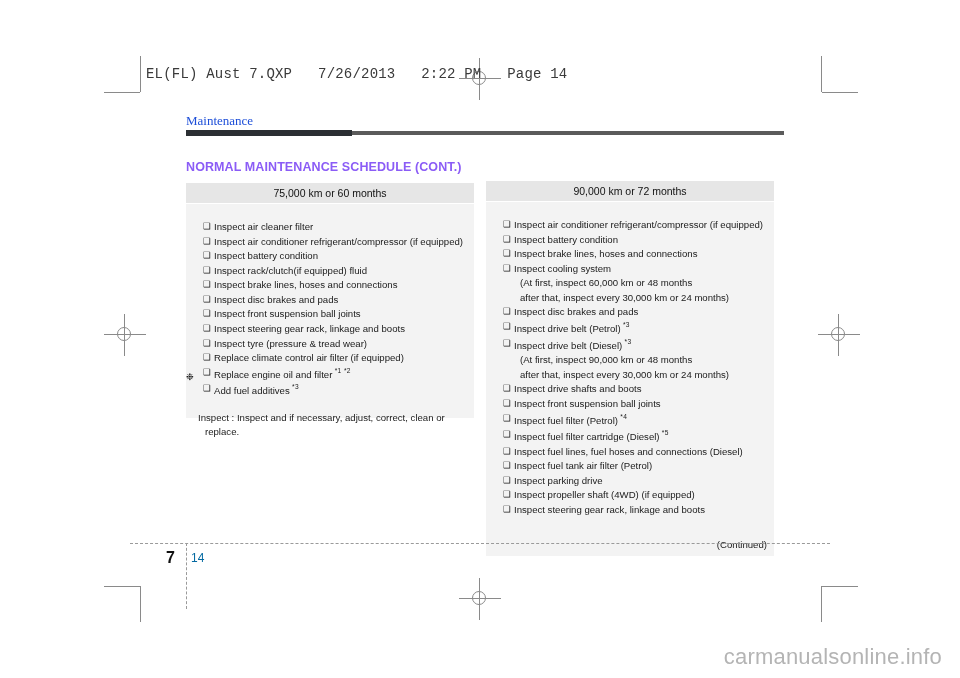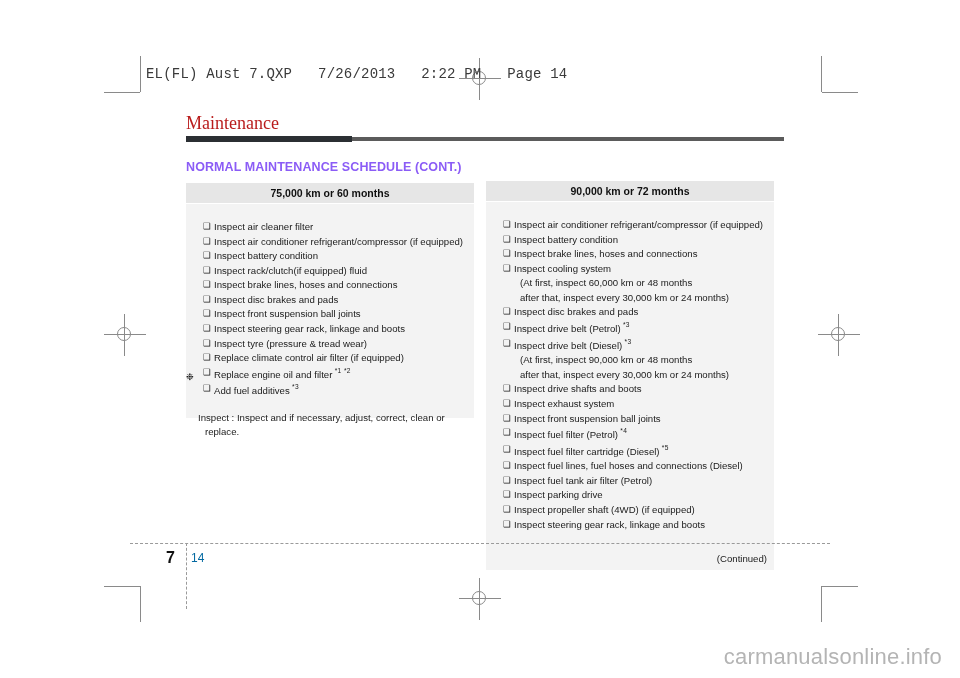--- a/index.html
+++ b/index.html
@@ -72,22 +72,22 @@
   }
 
   .chapter-head {
     position: absolute;
     left: 186px;
     top: 114px;
     width: 598px;
   }
   .chapter-title {
     font-family: "Liberation Serif", serif;
-    font-size: 18px;
-    color: #b91c1c;
+    font-size: 13px;
+    color: #1d4ed8;
     line-height: 1.1;
     padding-bottom: 3px;
   }
   .chapter-rule {
     position: relative;
     height: 4px;
     background: #5b5b5b;
   }
   .chapter-rule .tab {
     position: absolute;
@@ -112,21 +112,21 @@
     position: absolute;
     width: 288px;
   }
   .sched-left  { left: 186px; top: 183px; }
   .sched-right { left: 486px; top: 181px; }
 
   .sched-header {
     background: #e6e6e6;
     text-align: center;
     font-size: 10.5px;
-    font-weight: bold;
+    font-weight: normal;
     color: #111;
     padding: 4px 0 4px 0;
     border-bottom: 1px solid #ffffff;
   }
   .sched-body {
     background: #f3f3f3;
     padding: 4px 5px 7px 5px;
   }
   .sched-body-right {
     background: #f3f3f3;
@@ -328,21 +328,20 @@
           <li class="bulleted"><span>Inspect brake lines, hoses and connections</span></li>
           <li class="bulleted"><span>Inspect cooling system</span></li>
           <li class="subline"><span>(At first, inspect 60,000 km or 48 months</span></li>
           <li class="subline"><span>after that, inspect every 30,000 km or 24 months)</span></li>
           <li class="bulleted"><span>Inspect disc brakes and pads</span></li>
           <li class="bulleted"><span>Inspect drive belt (Petrol)</span><span class="sup"> *3</span></li>
           <li class="bulleted"><span>Inspect drive belt (Diesel)</span><span class="sup"> *3</span></li>
           <li class="subline"><span>(At first, inspect 90,000 km or 48 months</span></li>
           <li class="subline"><span>after that, inspect every 30,000 km or 24 months)</span></li>
           <li class="bulleted"><span>Inspect drive shafts and boots</span></li>
-          <li class="bulleted"><span>Inspect exhaust system</span></li>
           <li class="bulleted"><span>Inspect front suspension ball joints</span></li>
           <li class="bulleted"><span>Inspect fuel filter (Petrol)</span><span class="sup"> *4</span></li>
           <li class="bulleted"><span>Inspect fuel filter cartridge (Diesel)</span><span class="sup"> *5</span></li>
           <li class="bulleted"><span>Inspect fuel lines, fuel hoses and connections (Diesel)</span></li>
           <li class="bulleted"><span>Inspect fuel tank air filter (Petrol)</span></li>
           <li class="bulleted"><span>Inspect parking drive</span></li>
           <li class="bulleted"><span>Inspect propeller shaft (4WD) (if equipped)</span></li>
           <li class="bulleted"><span>Inspect steering gear rack, linkage and boots</span></li>
         </ul>
       <div class="continued">(Continued)</div>

